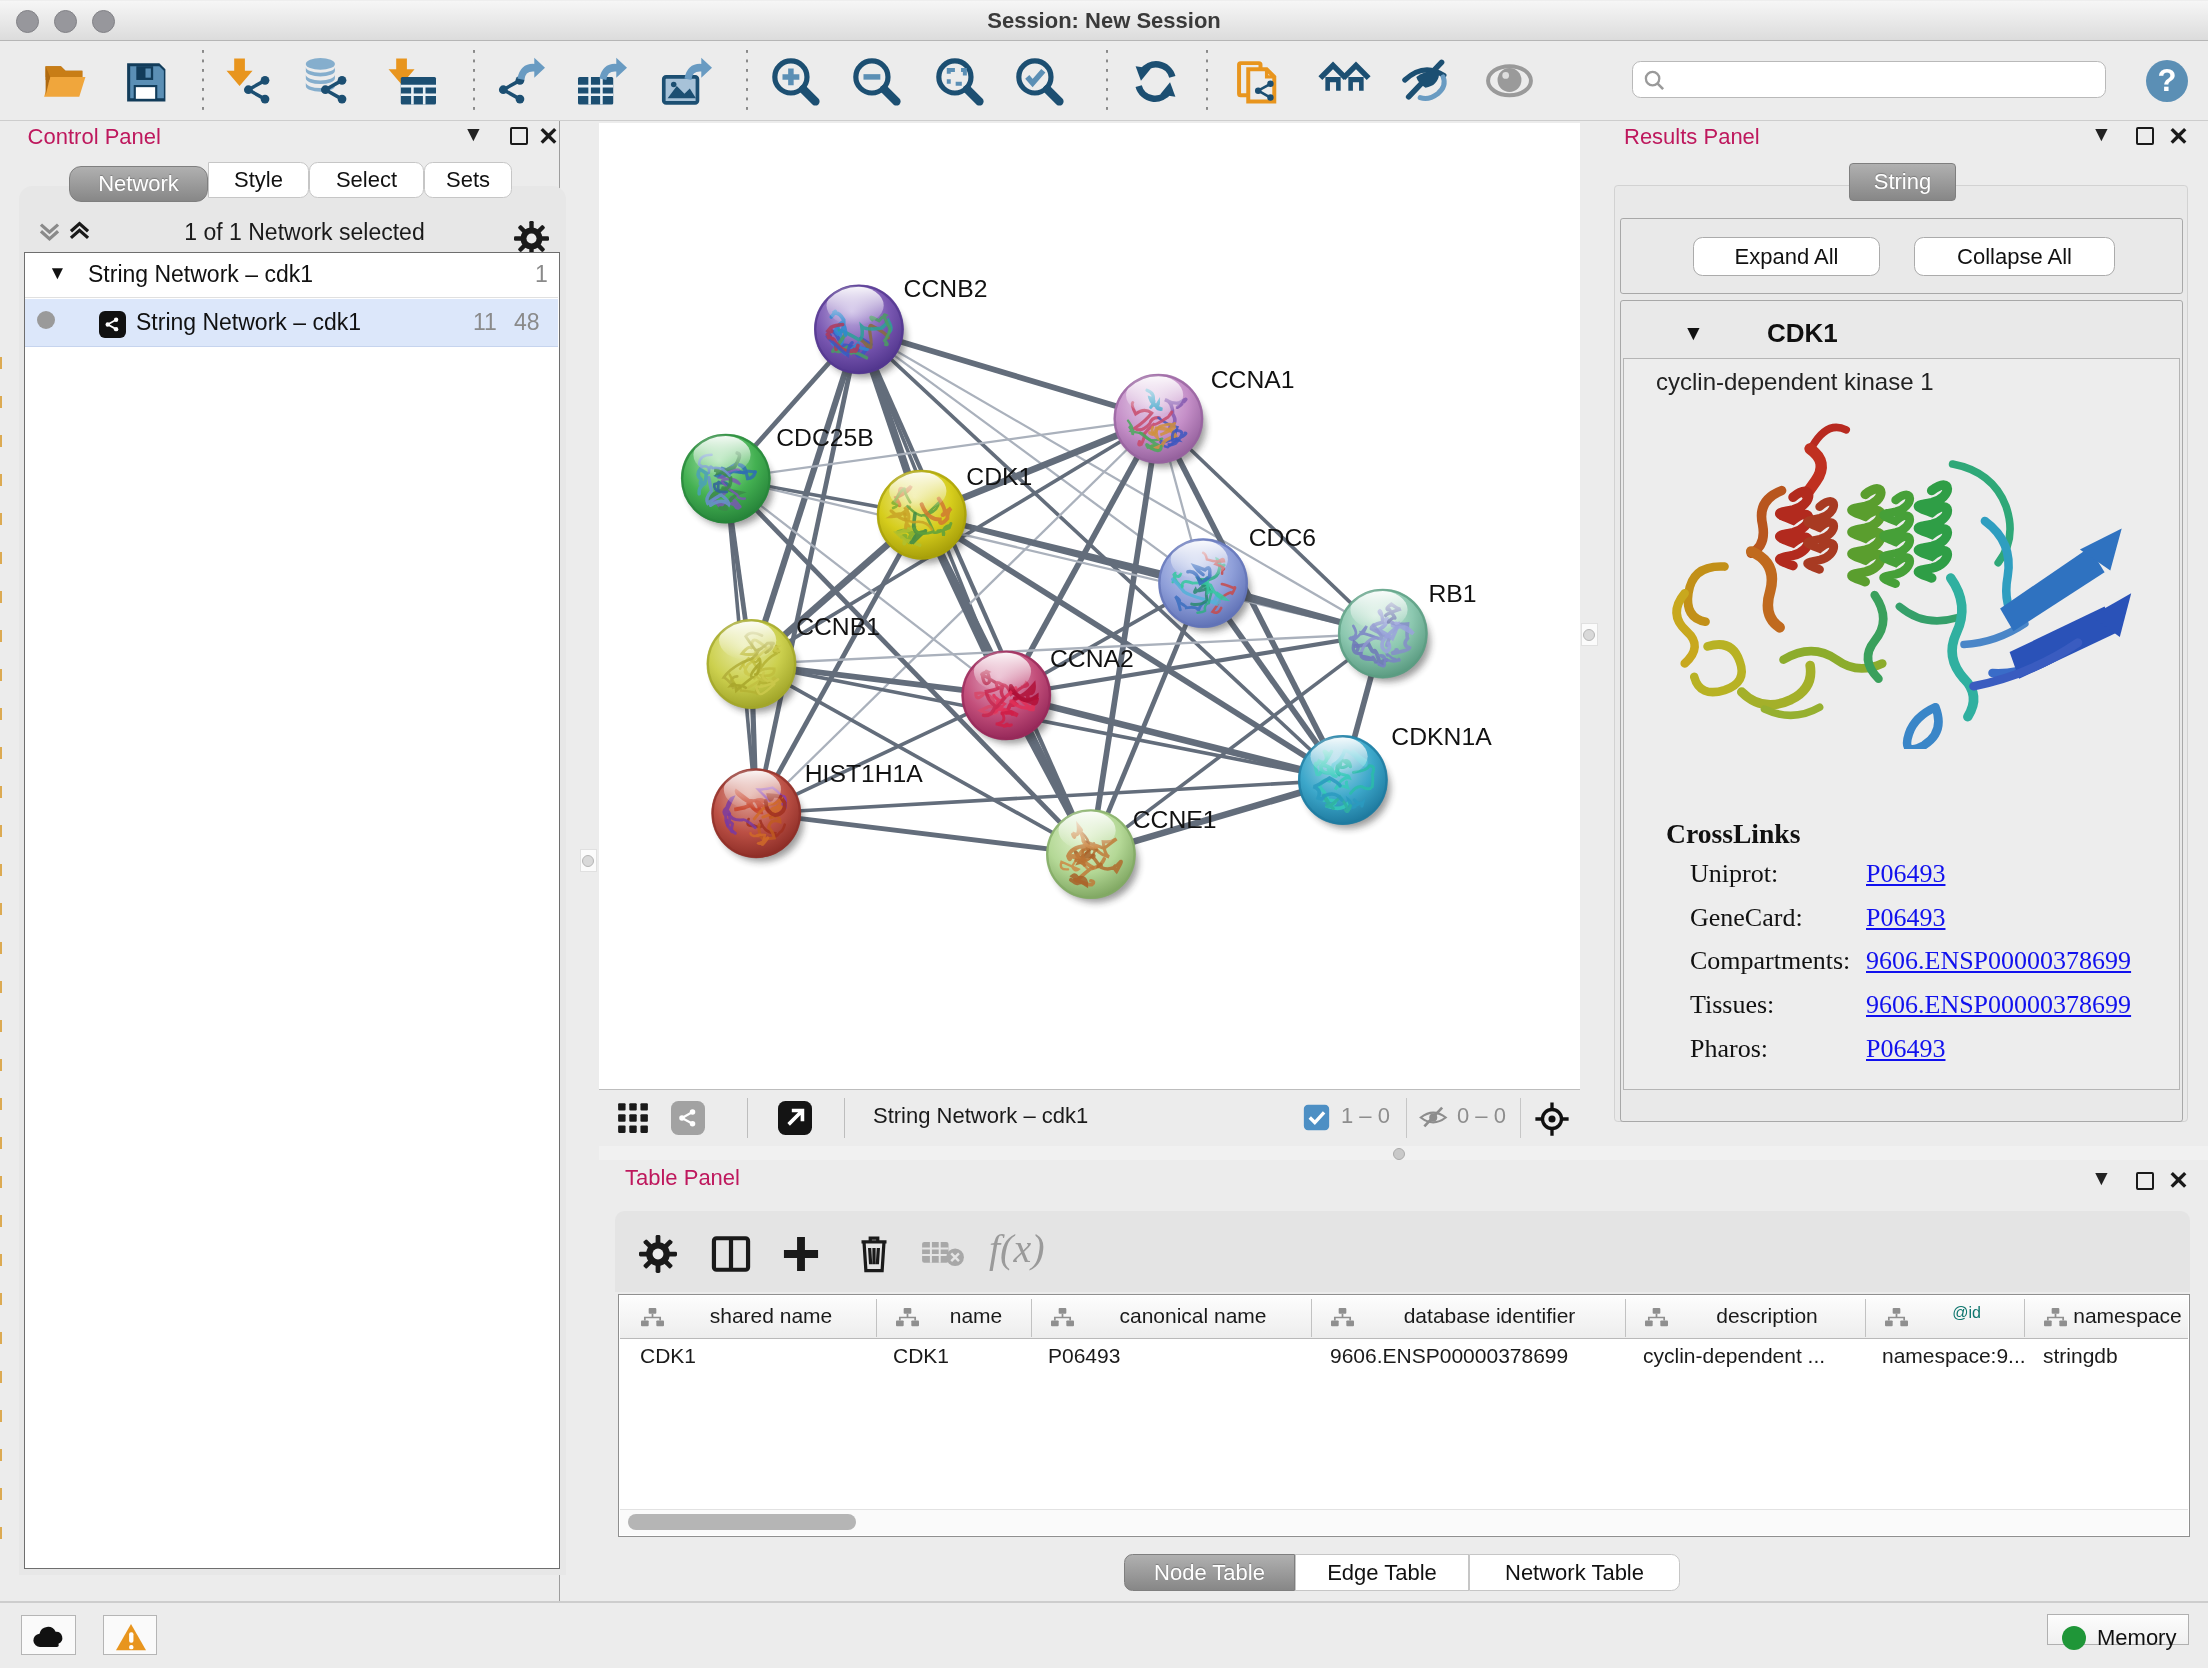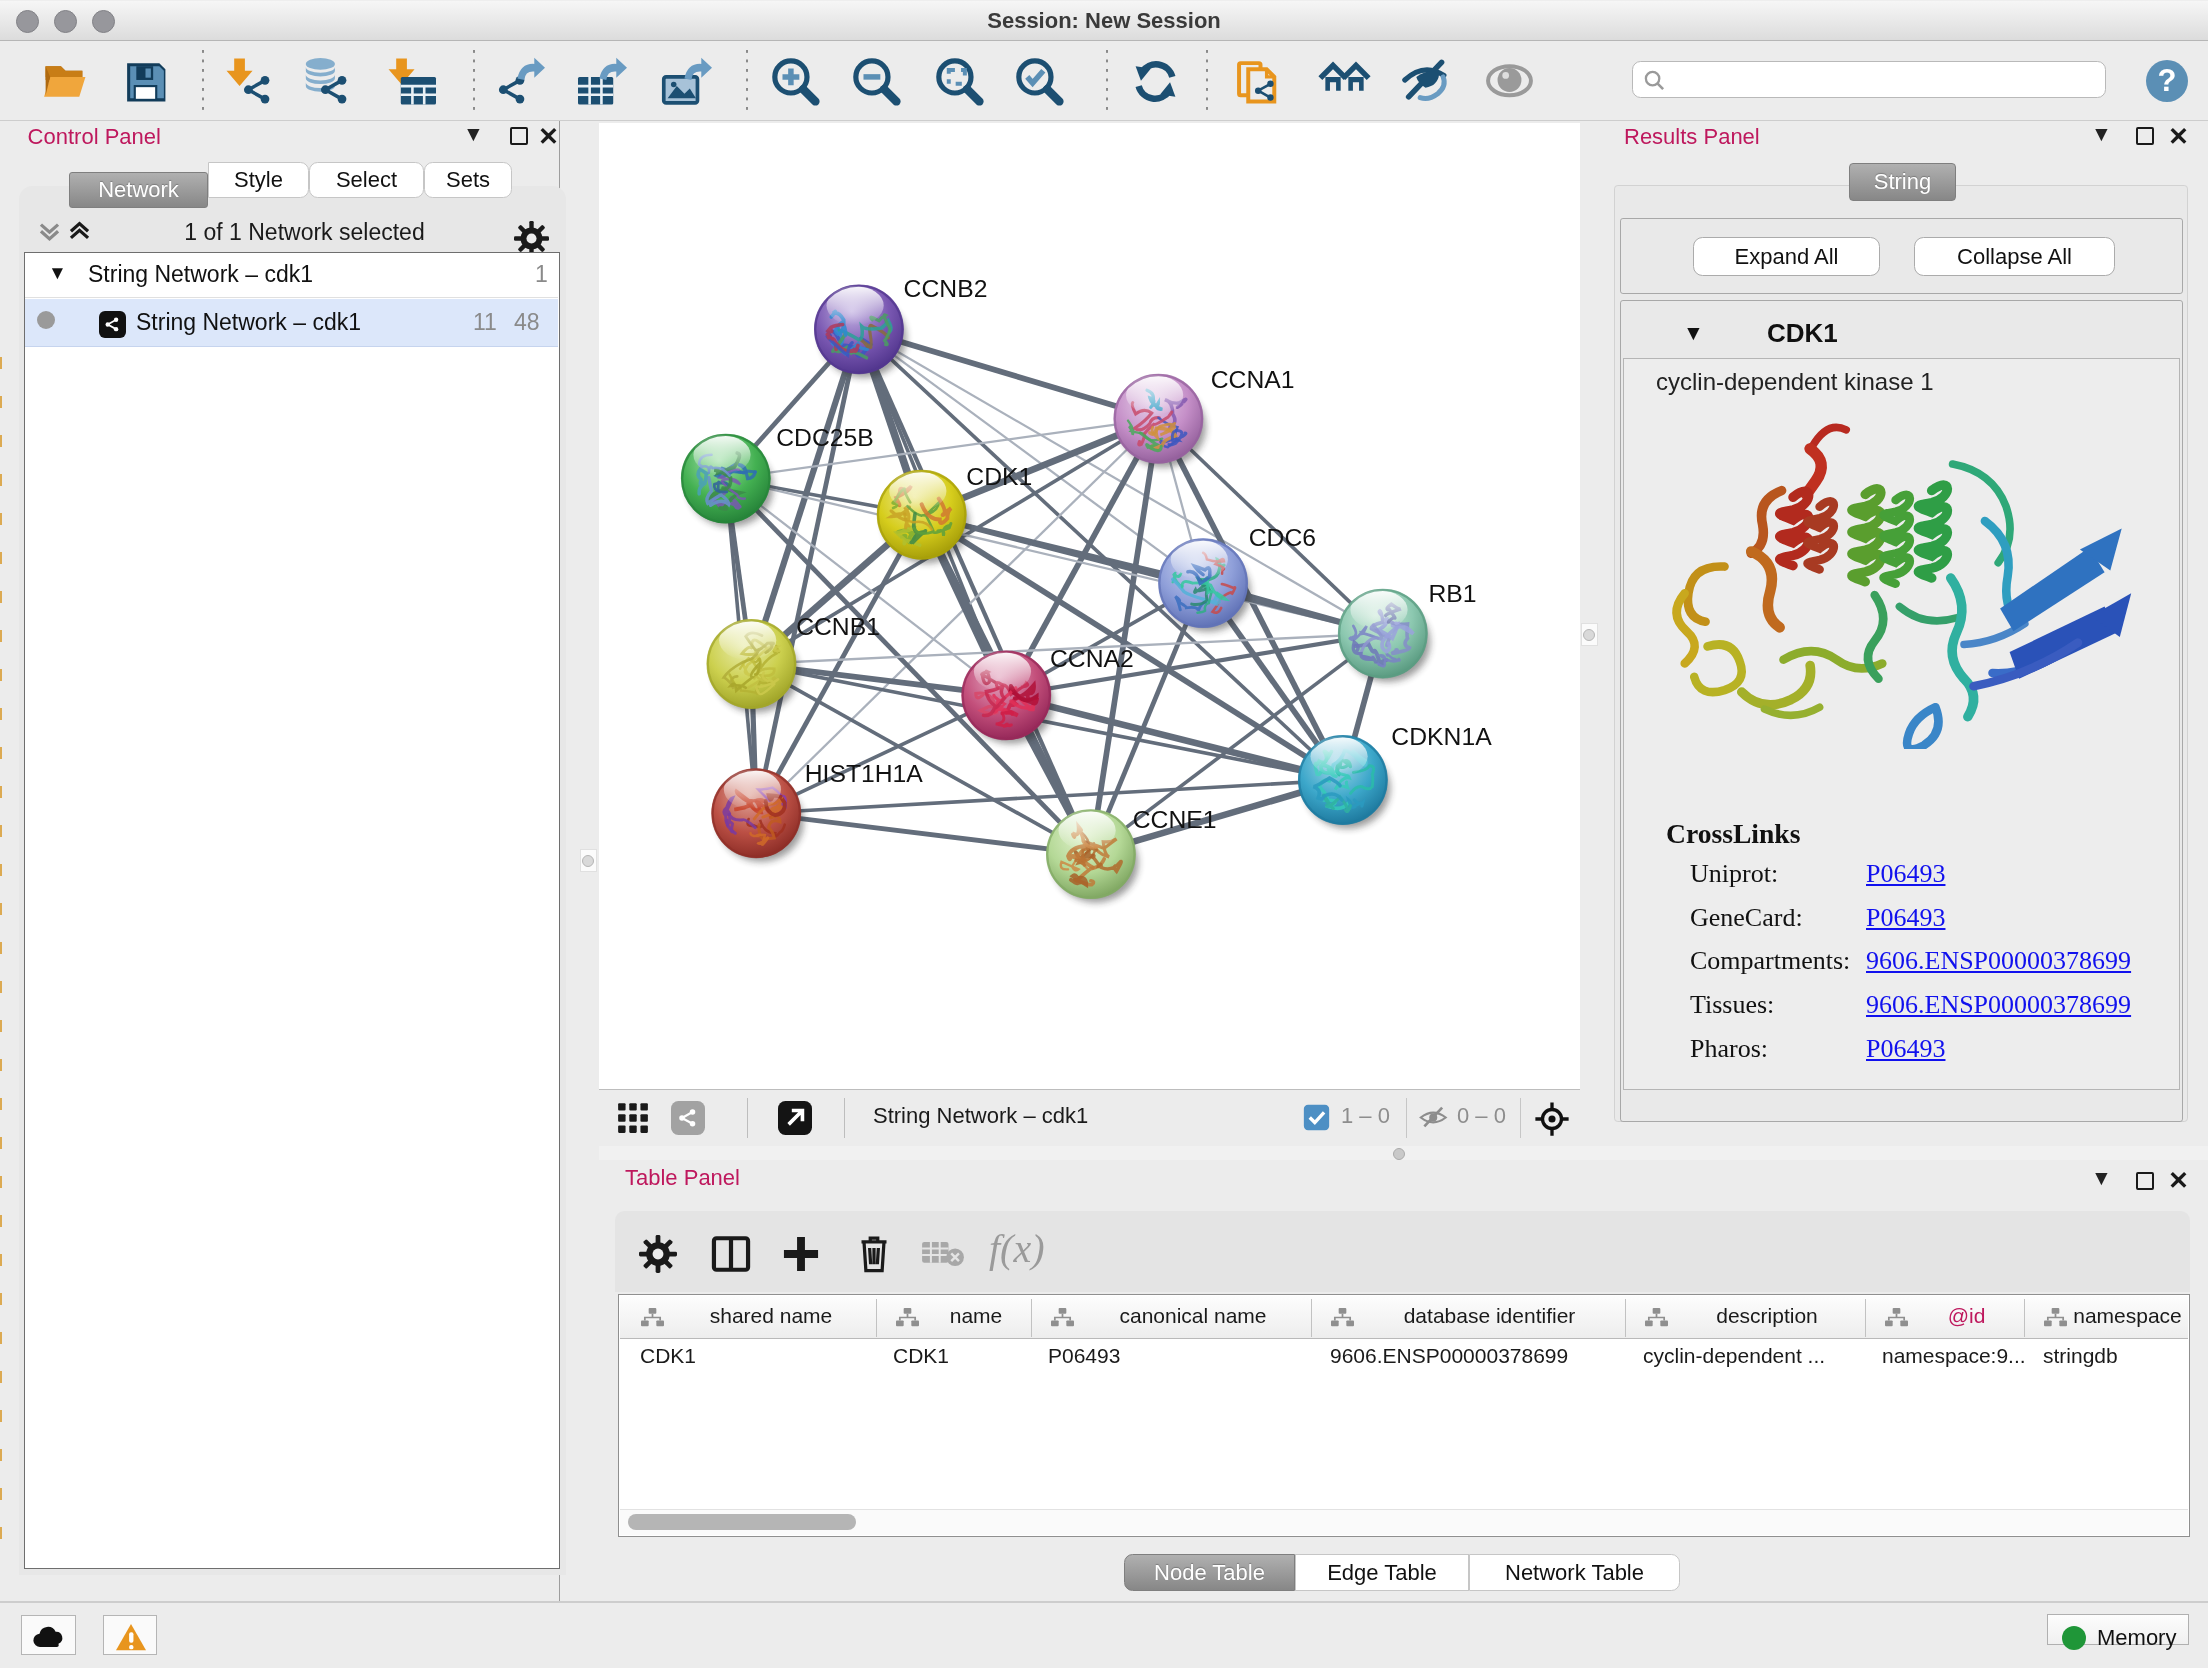--- a/index.html
+++ b/index.html
@@ -169,21 +169,21 @@
 <div class="abs" style="left:2146px;top:60px;width:42px;height:42px;text-align:center;font-size:31px;font-weight:bold;color:#fff;line-height:42px;">?</div>
 
 <div class="abs" style="left:0;top:121px;width:560px;height:1480px;background:#ececec;border-right:1.9px solid #9d9d9d;"></div>
 <div class="abs" style="left:0;top:357px;width:1.9px;height:1208px;background-image:linear-gradient(#dcaa52 30%,rgba(0,0,0,0) 0%);background-size:1.9px 39px;"></div>
 <div class="abs panel-title" style="left:27.6px;top:124px;">Control Panel</div>
 <div class="winbtn" style="left:463px;top:122px;font-size:21px;color:#222;">▼</div>
 <div class="abs" style="left:510px;top:127px;width:18px;height:18px;border:2.9px solid #1a1a1a;border-radius:1.9px;"></div>
 <div class="winbtn" style="left:538px;top:122px;font-weight:bold;">✕</div>
 
 <div class="abs" style="left:19px;top:186px;width:547px;height:1389px;background:#e7e7e7;border-radius:13.3px 13.3px 0 0;"></div>
-<div class="tab sel" style="left:69px;top:172px;width:139px;height:36px;border-radius:3px;">Network</div>
+<div class="tab sel" style="left:69px;top:166px;width:139px;height:36px;border-radius:12px;">Network</div>
 <div class="tab" style="left:208px;top:162px;width:101px;height:36px;border-radius:0 8.6px 8.6px 0;">Style</div>
 <div class="tab" style="left:309px;top:162px;width:115px;height:36px;border-radius:8.6px;">Select</div>
 <div class="tab" style="left:424px;top:162px;width:88px;height:36px;border-radius:8.6px;">Sets</div>
 
 <div class="abs" style="left:37px;top:217px;color:#8a8a8a;font-size:28.5px;letter-spacing:-1.9px;"><svg width="25" height="28.5" viewBox="0 0 26 30">
       <g fill="none" stroke="#8a8a8a" stroke-width="3.4">
         <path d="M4 8 l9 8 9 -8"></path>
         <path d="M4 15 l9 8 9 -8"></path>
       </g>
     </svg></div>
@@ -765,21 +765,21 @@
 <div class="abs" style="left:1673px;top:1304px;width:188px;text-align:center;font-size:21px;color:#1a1a1a;white-space:nowrap;overflow:hidden;">description</div>
 <div class="abs" style="left:1865px;top:1299px;width:1px;height:38px;background:#c2c2c2;"></div>
 <svg style="position:absolute;left:1884px;top:1306px" width="25" height="23" viewBox="0 0 26 24">
     <g fill="#8f8f8f">
       <rect x="9" y="2" width="8" height="6" rx="1"></rect>
       <rect x="1" y="15" width="8" height="6" rx="1"></rect>
       <rect x="17" y="15" width="8" height="6" rx="1"></rect>
       <path d="M13 8 v4 M5 15 v-3 h16 v3" stroke="#8f8f8f" stroke-width="1.8" fill="none"></path>
     </g>
   </svg>
-<div class="abs" style="left:1913px;top:1304px;width:107px;text-align:center;font-size:21px;color:#be185d;white-space:nowrap;overflow:hidden;">@id</div>
+<div class="abs" style="left:1913px;top:1304px;width:107px;text-align:center;font-size:16px;color:#0f766e;white-space:nowrap;overflow:hidden;">@id</div>
 <div class="abs" style="left:2024px;top:1299px;width:1px;height:38px;background:#c2c2c2;"></div>
 <svg style="position:absolute;left:2043px;top:1306px" width="25" height="23" viewBox="0 0 26 24">
     <g fill="#8f8f8f">
       <rect x="9" y="2" width="8" height="6" rx="1"></rect>
       <rect x="1" y="15" width="8" height="6" rx="1"></rect>
       <rect x="17" y="15" width="8" height="6" rx="1"></rect>
       <path d="M13 8 v4 M5 15 v-3 h16 v3" stroke="#8f8f8f" stroke-width="1.8" fill="none"></path>
     </g>
   </svg>
 <div class="abs" style="left:2072px;top:1304px;width:111px;text-align:center;font-size:21px;color:#1a1a1a;white-space:nowrap;overflow:hidden;">namespace</div>

